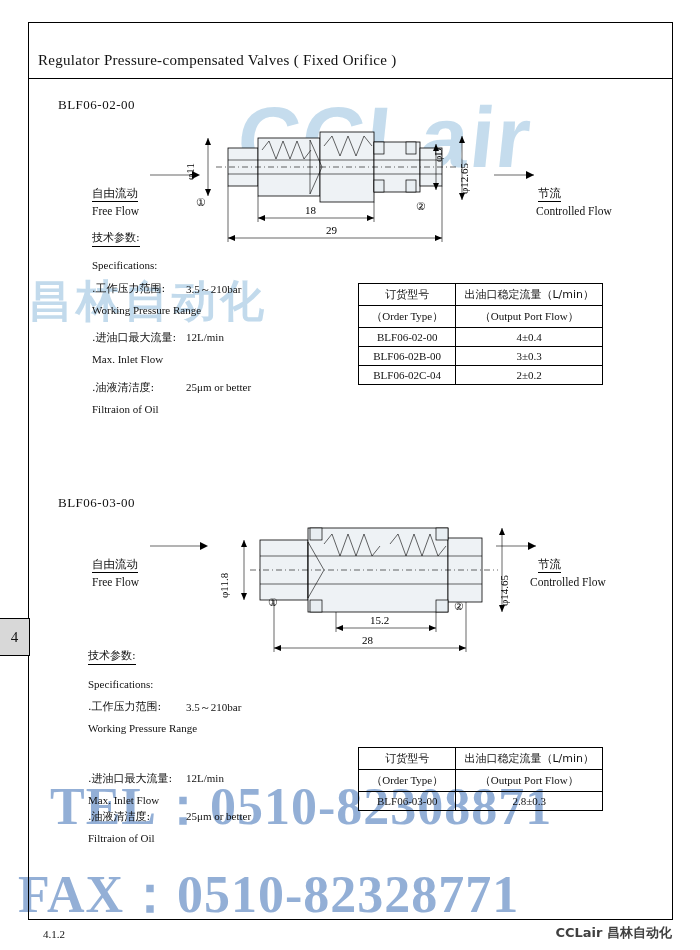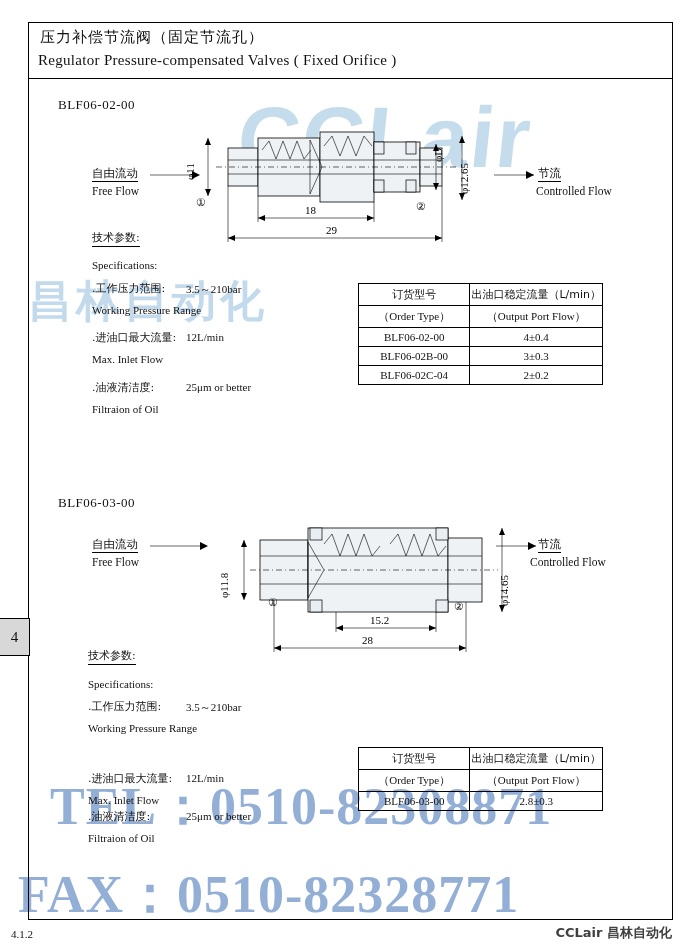--- a/index.html
+++ b/index.html
@@ -62,59 +62,59 @@
   .sec-code{
     position:absolute;
     font-family:"Liberation Serif", serif;
     font-size:13px;letter-spacing:.5px;
   }
   .sec-box{
     position:absolute;border:1px solid #000;box-sizing:border-box;
   }
 
   
-  .lbl{position:absolute;font-size:11.5px;line-height:14px;white-space:nowrap;}
+  .lbl{position:absolute;font-size:11.5px;line-height:14px;white-space:nowrap;margin-top:20px;}
   .lbl-cn{font-family:"DejaVu Sans", sans-serif;font-size:11.5px;}
   .lbl-en{font-family:"Liberation Serif", serif;font-size:11.5px;}
   .underline{border-bottom:1px solid #000;padding-bottom:1px;}
 
   
   .spec-row{position:absolute;font-size:11px;line-height:13.5px;white-space:nowrap;}
   .spec-cn{font-family:"DejaVu Sans", sans-serif;font-size:11px;}
   .spec-en{font-family:"Liberation Serif", serif;font-size:11px;margin-top:8px;}
   .spec-val{position:absolute;font-family:"Liberation Serif", serif;font-size:11px;}
 
   
   table.order{
     position:absolute;border-collapse:collapse;background:transparent;
   }
   table.order td{
     border:1px solid #000;
     font-size:11px;
     text-align:center;
-    padding:3px 1px;
+    padding:3px 8px;
     font-family:"Liberation Serif", serif;
     white-space:nowrap;
   }
   table.order td.cn{font-family:"DejaVu Sans", sans-serif;font-size:11px;}
 
   
   .page-tab{
     position:absolute;left:0;top:618px;width:30px;height:38px;
     background:#d8d8d8;border:1px solid #000;border-left:none;
     box-sizing:border-box;
   }
   .page-tab span{
     display:block;text-align:center;line-height:36px;font-size:15px;
     font-family:"Liberation Serif", serif;
   }
 
   
   .foot-left{
-    position:absolute;left:11px;top:928px;font-size:11px;
+    position:absolute;left:43px;top:928px;font-size:11px;
     font-family:"Liberation Serif", serif;
   }
   .foot-right{
     position:absolute;right:28px;top:924px;font-size:13px;
     font-family:"DejaVu Sans", sans-serif;color:#404040;font-weight:bold;
     white-space:nowrap;
   }
 
   
   svg{position:absolute;overflow:visible;}
@@ -129,21 +129,20 @@
 <body>
 
 <div class="page">
 
   <div class="wm-cclair">CCLair</div>
   <div class="wm-chn">昌林自动化</div>
   <div class="wm-tel">TEL：0510-82308871</div>
   <div class="wm-fax">FAX：0510-82328771</div>
 
   <div class="frame"></div>
-  <div class="title-cn">压力补偿节流阀（固定节流孔）</div>
   <div class="title-en">Regulator Pressure-compensated Valves ( Fixed Orifice )</div>
   <div class="title-rule"></div>
 
   <div class="sec-code" style="left:58px;top:97px;">BLF06-02-00</div>
   <div class="sec-box" style="left:40px;top:88px;width:620px;height:392px;border:none;"></div>
 
   <svg style="left:210px;top:110px;" width="330" height="150">
 
     <rect class="body-fill" x="18" y="38" width="30" height="38"></rect>
 

